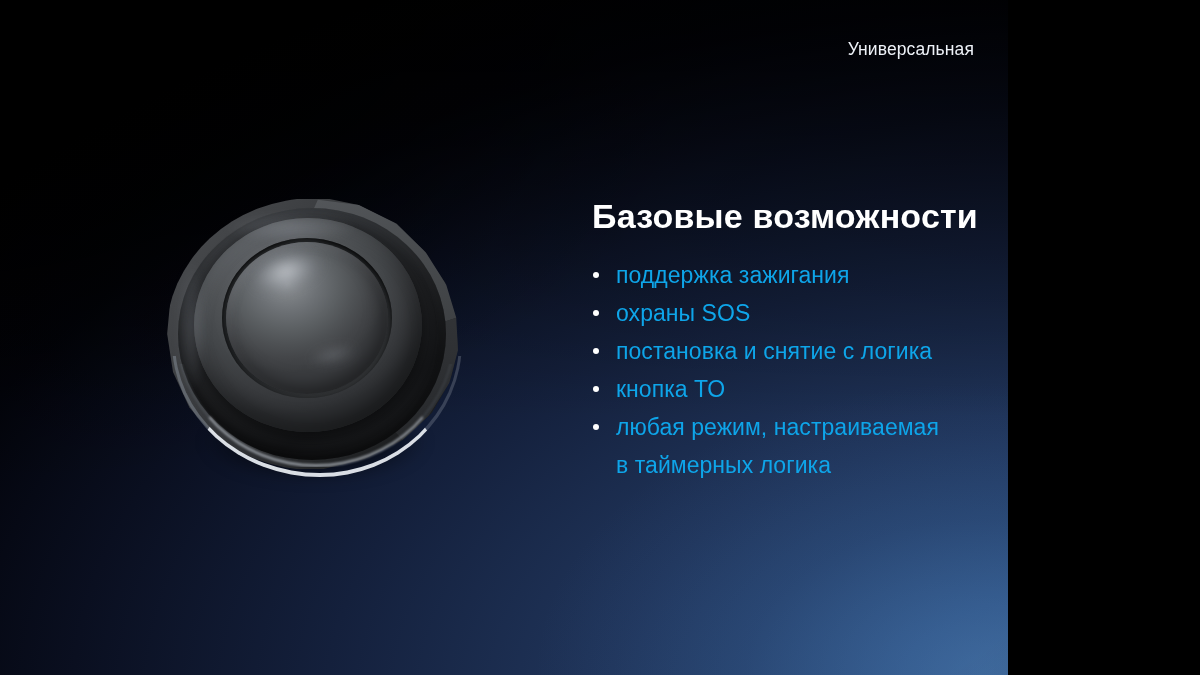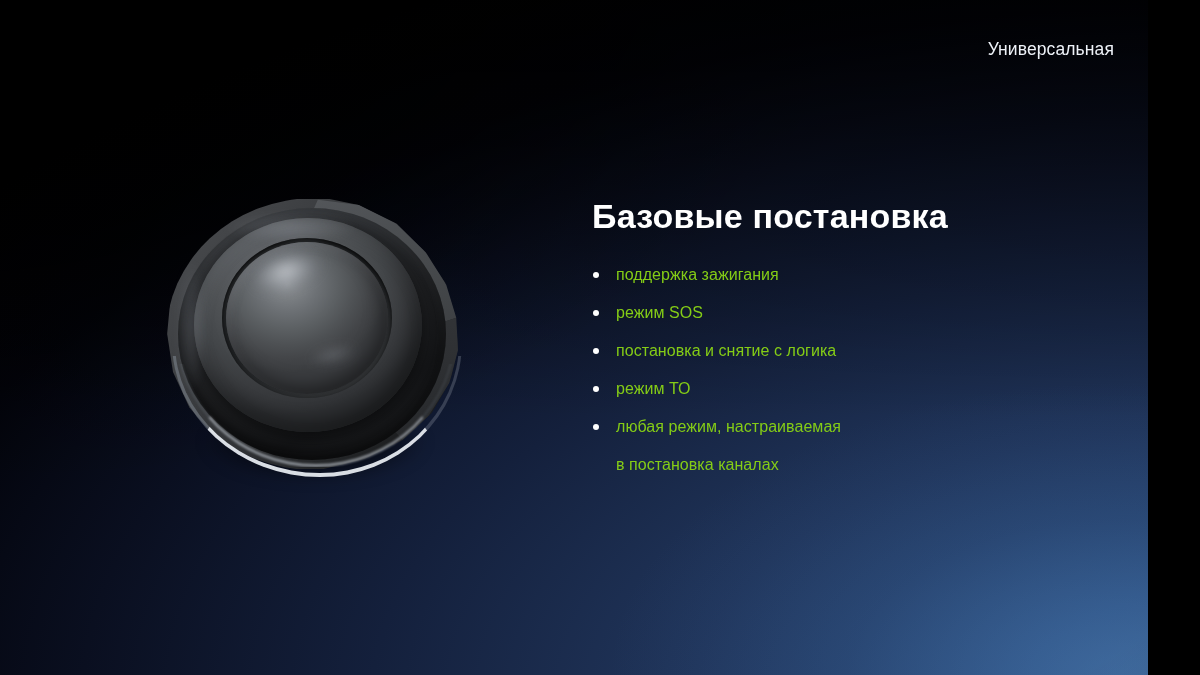--- a/index.html
+++ b/index.html
@@ -3,21 +3,21 @@
 <meta charset="utf-8">
 <title>Slide</title>
 <style>
   html,body{margin:0;padding:0;background:#000;}
   body{
     font-family:"Liberation Sans","DejaVu Sans",sans-serif;
     -webkit-font-smoothing:antialiased;
   }
   #slide{
     position:relative;
-    width:1148px;
+    width:1008px;
     height:675px;
     overflow:hidden;
     background:#000;
   }
 
   
   .bg-base{
     position:absolute; inset:0;
     background:
       radial-gradient(140% 120% at 108% 104%, #3a618f 0%, #2d5080 14%, #20355b 34%, #14203c 54%, #0a0f20 72%, #02030a 86%, #000000 100%);
@@ -69,22 +69,22 @@
     margin:0 0 20px 0;
     white-space:nowrap;
   }
   .feature-list{
     list-style:none;
     margin:0;
     padding:0;
   }
   .feature-list li{
     position:relative;
-    color:#84cc16;
-    font-size:16px;
+    color:#0ea5e9;
+    font-size:23px;
     line-height:38px;
     padding-left:24px;
     letter-spacing:.05px;
   }
   .feature-list li .dot{
     position:absolute;
     left:1px;
     top:16px;
     width:6px;
     height:6px;
@@ -290,40 +290,40 @@
       <div class="dome-spec"></div>
       <div class="dome-spec2"></div>
       <div class="edge-top"></div>
       <div class="edge-left"></div>
       <div class="rim-bottom2"></div>
       <div class="rim-bottom"></div>
     </div>
   </div>
 
   <div class="content">
-    <h1 class="headline">Базовые постановка</h1>
+    <h1 class="headline">Базовые возможности</h1>
 
     <ul class="feature-list">
       <li>
         <span class="dot"></span>
         <span>поддержка зажигания</span>
       </li>
       <li>
         <span class="dot"></span>
-        <span>режим SOS</span>
+        <span>охраны SOS</span>
       </li>
       <li>
         <span class="dot"></span>
         <span>постановка и снятие с логика</span>
       </li>
       <li>
         <span class="dot"></span>
-        <span>режим ТО</span>
+        <span>кнопка ТО</span>
       </li>
       <li>
         <span class="dot"></span>
         <span>любая режим, настраиваемая</span>
-        <span class="l2">в постановка каналах</span>
+        <span class="l2">в таймерных логика</span>
       </li>
     </ul>
   </div>
 
 </div>
 
 </body></html>

